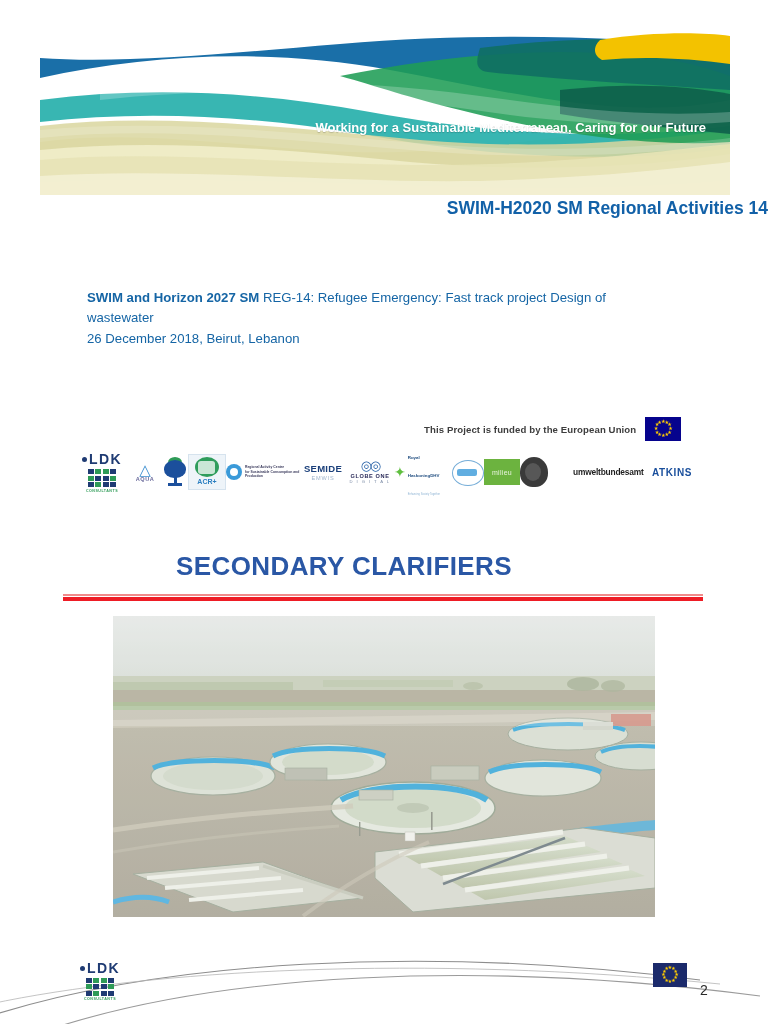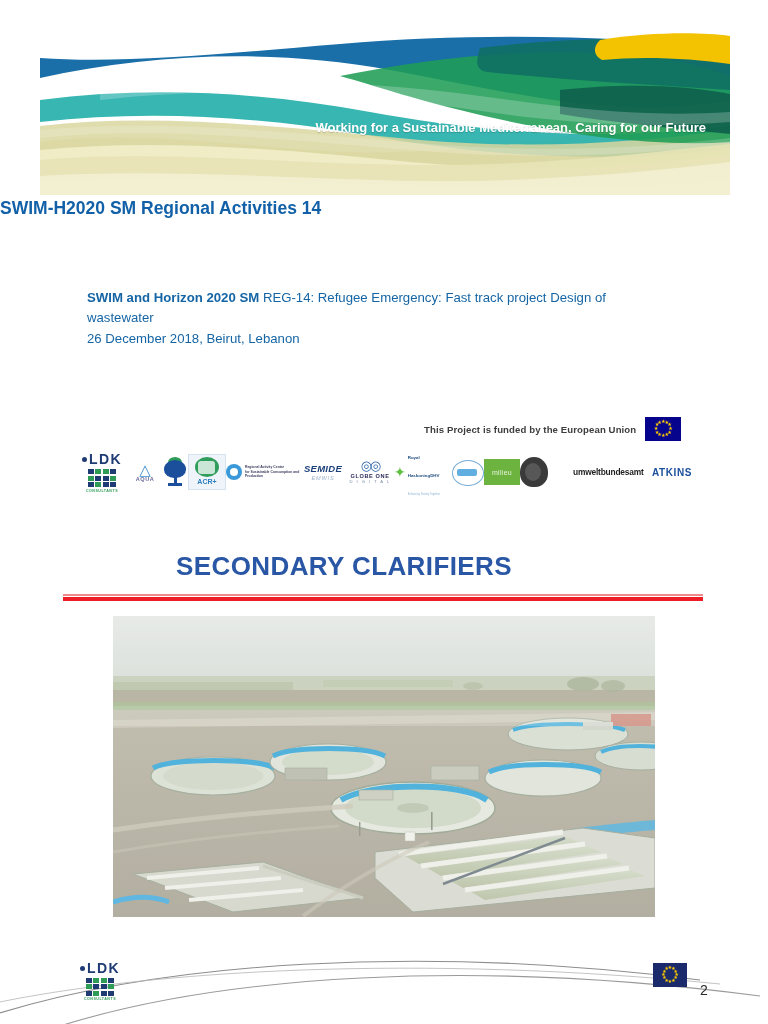--- a/index.html
+++ b/index.html
@@ -53,21 +53,21 @@
     font-weight: bold;
     text-shadow: 0 1px 1px rgba(0,0,0,0.18);
   }
 
   
   .deck-title {
     position: absolute;
     left: 0;
     top: 198px;
     width: 768px;
-    text-align: left;
+    text-align: right;
     color: #1261a8;
     font-size: 17.5px;
     font-weight: bold;
   }
 
   
   .presenter {
     position: absolute;
     left: 87px;
     top: 273px;
@@ -159,21 +159,21 @@
   .acr-circ::after { content: ""; position: absolute; left: 3px; top: 4px; width: 17px; height: 13px; background: #ffffff; border-radius: 3px; opacity: 0.75; }
   .acr-txt { font-size: 7px; font-weight: bold; color: #2a7fc1; margin-top: 1px; }
 
   
   .rac { display: flex; align-items: center; gap: 3px; width: 74px; }
   .rac-gear { width: 16px; height: 16px; background: #3a9ad9; border-radius: 50%; position: relative; flex: none; }
   .rac-gear::after { content: ""; position: absolute; left: 4px; top: 4px; width: 8px; height: 8px; background: #ffffff; border-radius: 50%; }
   .rac-lines { font-size: 3.4px; color: #3a3a5c; line-height: 1.35; font-weight: bold; }
 
   
-  .semide { width: 46px; text-align: center; font-style: italic; }
+  .semide { width: 46px; text-align: center; }
   .semide-a { font-size: 9.5px; font-weight: bold; color: #1a3f7a; letter-spacing: 0.3px; }
   .semide-b { font-size: 5.6px; color: #9fb4cc; letter-spacing: 0.8px; margin-top: 1px; }
 
   
   .globe { width: 48px; text-align: center; }
   .globe-mark { font-size: 13px; color: #2a63a8; line-height: 12px; letter-spacing: -2px; }
   .globe-a { font-size: 5.6px; font-weight: bold; color: #2c2c5a; letter-spacing: 0.6px; margin-top: 1px; }
   .globe-b { font-size: 4.2px; color: #7b8ba6; letter-spacing: 1.4px; }
 
   
@@ -319,21 +319,21 @@
       </g>
     </svg>
     <div class="banner-subtitle">Working for a Sustainable Mediterranean, Caring for our Future</div>
   </div>
 
   <div class="deck-title">SWIM-H2020 SM Regional Activities 14</div>
 
   <div class="presenter">
     <div class="sp"></div>
     <div class="row">
-      <span class="b">SWIM and Horizon 2020 SM</span>
+      <span class="b">SWIM and Horizon 2027 SM</span>
       <span>REG-14: Refugee Emergency: Fast track project Design of wastewater</span>
     </div>
     <div class="row">26 December 2018, Beirut, Lebanon</div>
   </div>
 
   <div class="funding">
     <span class="funding-text">This Project is funded by the European Union</span>
     <span class="eu-flag" id="euFlagHeader">
         <span class="star" style="left: 18px; top: 4.8px;">★</span>
         <span class="star" style="left: 21.6px; top: 5.76462px;">★</span>

